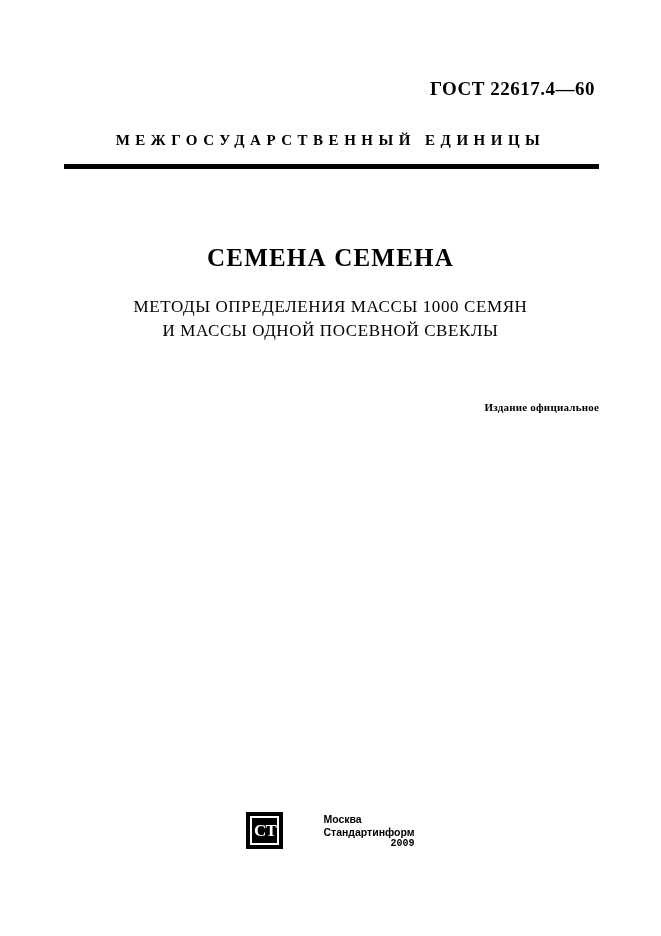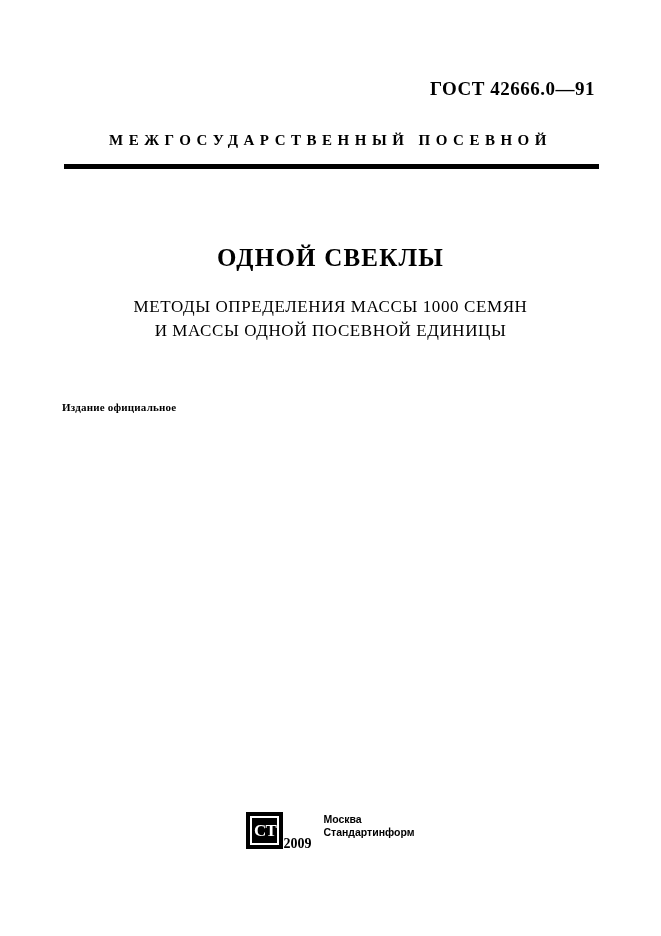--- a/index.html
+++ b/index.html
@@ -72,21 +72,21 @@
     font-size: 17px;
     font-weight: normal;
     line-height: 24px;
     letter-spacing: 0.6px;
   }
   .official {
     position: absolute;
     left: 62px;
     top: 401px;
     width: 537px;
-    text-align: left;
+    text-align: right;
     font-size: 11px;
     font-weight: bold;
     letter-spacing: 0.2px;
   }
   .publisher {
     position: absolute;
     left: 0;
     top: 812px;
     width: 661px;
     display: flex;
@@ -130,43 +130,43 @@
   }
   .pub-text {
     font-family: "Liberation Sans", sans-serif;
     font-size: 10.5px;
     font-weight: bold;
     line-height: 12px;
     padding-top: 1px;
     margin-left: 40px;
   }
   .pub-year {
-    font-family: Liberation Serif, serif;
-    font-size: 14px;
+    font-family: Liberation Mono, monospace;
+    font-size: 10px;
     font-weight: bold;
-    text-align: left;
+    text-align: right;
     line-height: 12px;
   }
 </style>
 </head>
 <body>
 
 <div class="page">
 
-  <div class="gost-number">ГОСТ 42666.0—91</div>
+  <div class="gost-number">ГОСТ 22617.4—60</div>
 
-  <div class="interstate-line">МЕЖГОСУДАРСТВЕННЫЙ ПОСЕВНОЙ</div>
+  <div class="interstate-line">МЕЖГОСУДАРСТВЕННЫЙ ЕДИНИЦЫ</div>
 
   <div class="rule"></div>
 
-  <div class="doc-title">ОДНОЙ СВЕКЛЫ</div>
+  <div class="doc-title">СЕМЕНА СЕМЕНА</div>
 
   <div class="doc-subtitle">
     <div>МЕТОДЫ ОПРЕДЕЛЕНИЯ МАССЫ 1000 СЕМЯН</div>
-    <div>И МАССЫ ОДНОЙ ПОСЕВНОЙ ЕДИНИЦЫ</div>
+    <div>И МАССЫ ОДНОЙ ПОСЕВНОЙ СВЕКЛЫ</div>
   </div>
 
   <div class="official">Издание официальное</div>
 
   <div class="publisher">
     <div class="publisher-inner">
       <div class="logo">
         <div class="logo-inner"></div>
         <div class="logo-glyph">СТ</div>
       </div>

